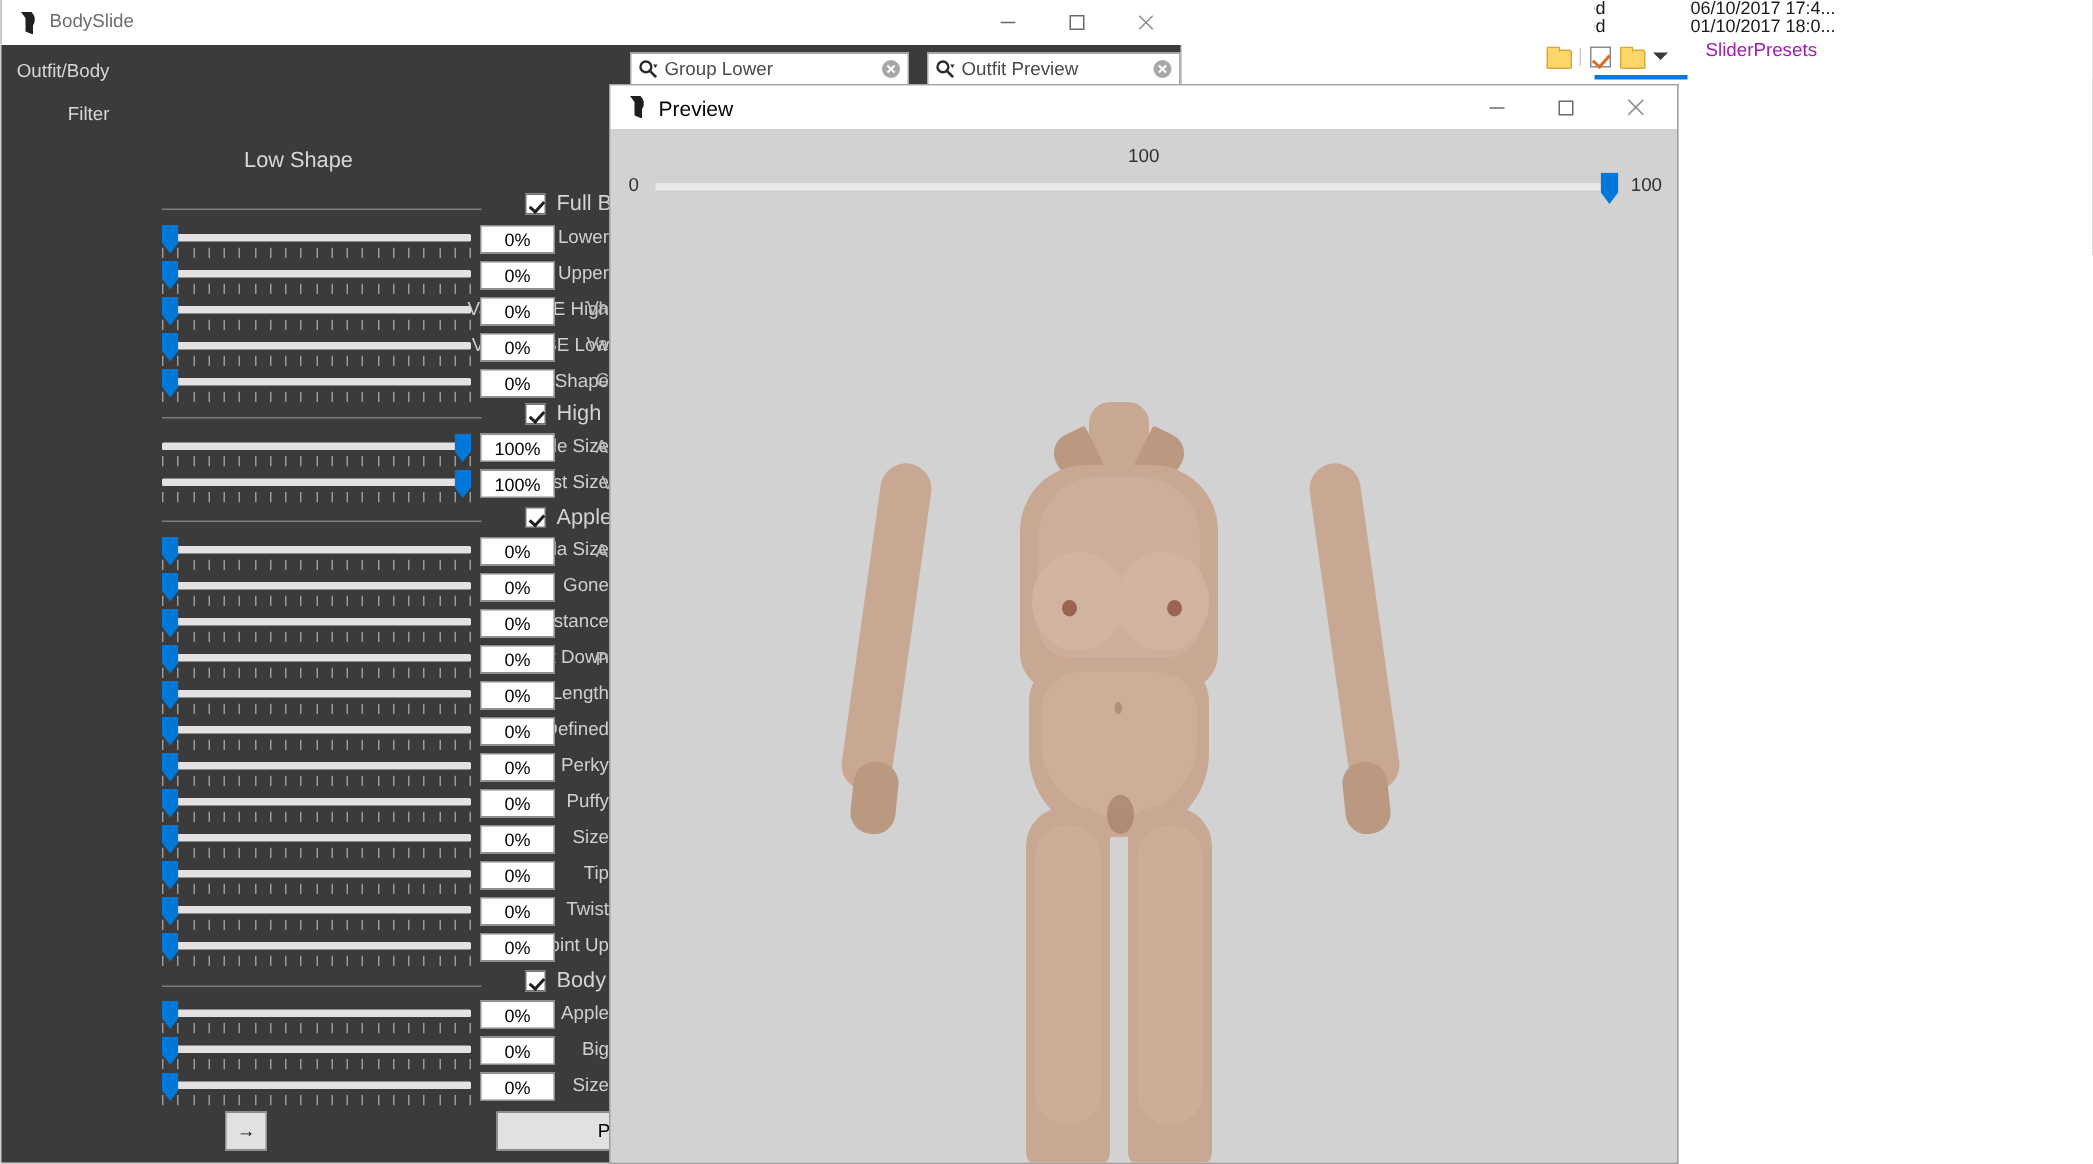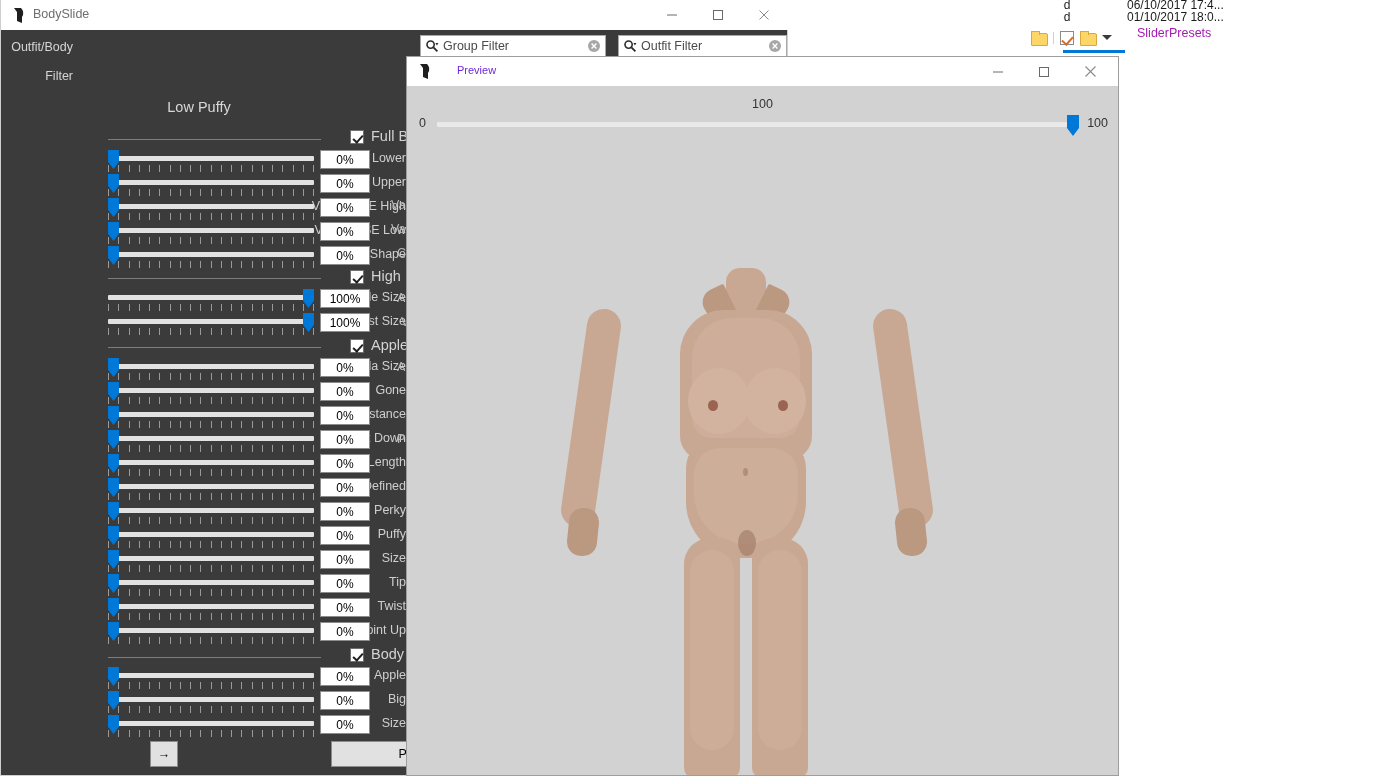--- a/index.html
+++ b/index.html
@@ -136,21 +136,21 @@
   .sl-thumb{
     position:absolute; width:11px; height:19px; background:#0078d7;
     clip-path: polygon(0 0, 100% 0, 100% 62%, 50% 100%, 0 62%);
   }
   .sl-val{
     position:absolute; width:50px; height:19px; background:#ffffff;
     border:1px solid #8c8c8c; font-size:12px; color:#000;
     display:flex; align-items:center; justify-content:center;
   }
   .chk-row{
-    position:absolute; display:flex; align-items:flex-end; gap:7px;
+    position:absolute; display:flex; align-items:center; gap:7px;
   }
   .chkbox{
     width:14px;height:14px;background:#fff;border:1px solid #707070;position:relative;flex:none;
   }
   .chkbox:after{
     content:"";position:absolute;left:3.5px;top:2px;width:4px;height:8px;
     border:solid #202020;border-width:0 2px 2px 0;transform:rotate(42deg);
   }
   .chk-lbl{ font-size:14.5px; color:#d3d3d3; white-space:nowrap;}
   .right-ghost{
@@ -163,21 +163,21 @@
 
   
   .pv-window{
     position:absolute; left:406px; top:56px; width:713px; height:720px;
     background:#d2d2d2; border:1px solid #9e9e9e;
   }
   .pv-titlebar{
     position:absolute; left:0; top:0; width:711px; height:29px; background:#ffffff;
   }
   .pv-appicon{ position:absolute; left:12px; top:7px; width:13px; height:15px;}
-  .pv-title{ position:absolute; left:32px; top:7px; font-size:11px; color:#6d28d9;margin-left:18px;}
+  .pv-title{ position:absolute; left:32px; top:7px; font-size:14px; color:#000000;}
   .pv-toolstrip{
     position:absolute; left:0; top:29px; width:711px; height:52px; background:#d2d2d2;
   }
   .pv-weightlabel{
     position:absolute; top:40px; width:711px; text-align:center;
     font-size:12.5px; color:#333;
   }
   .pv-minlbl{ position:absolute; left:12px; top:59px; font-size:12.5px; color:#333;}
   .pv-maxlbl{ position:absolute; right:10px; top:59px; font-size:12.5px; color:#333;}
   .pv-track{
@@ -263,49 +263,49 @@
     <div class="row-lbl" style="left:4px; top:69px; width:68px;">Filter</div>
 
     <div class="searchbox" style="left:419px; width:186px;">
       <span class="mag">
         <svg width="14" height="14" viewBox="0 0 14 14">
           <circle cx="5.6" cy="5.6" r="3.6" fill="none" stroke="#2b2b2b" stroke-width="1.6"></circle>
           <line x1="8.4" y1="8.4" x2="12.4" y2="12.4" stroke="#2b2b2b" stroke-width="1.8"></line>
           <path d="M10.4 4 L13.4 4 L11.9 6.4 Z" fill="#2b2b2b"></path>
         </svg>
       </span>
-      <span class="sv">Group Filter</span>
+      <span class="sv">Group Lower</span>
       <span class="clearx">
         <svg width="14" height="14" viewBox="0 0 14 14">
           <circle cx="7" cy="7" r="6" fill="#a7a7a7"></circle>
           <line x1="4.6" y1="4.6" x2="9.4" y2="9.4" stroke="#fff" stroke-width="1.4"></line>
           <line x1="9.4" y1="4.6" x2="4.6" y2="9.4" stroke="#fff" stroke-width="1.4"></line>
         </svg>
       </span>
     </div>
 
     <div class="searchbox" style="left:617px; width:169px;">
       <span class="mag">
         <svg width="14" height="14" viewBox="0 0 14 14">
           <circle cx="5.6" cy="5.6" r="3.6" fill="none" stroke="#2b2b2b" stroke-width="1.6"></circle>
           <line x1="8.4" y1="8.4" x2="12.4" y2="12.4" stroke="#2b2b2b" stroke-width="1.8"></line>
           <path d="M10.4 4 L13.4 4 L11.9 6.4 Z" fill="#2b2b2b"></path>
         </svg>
       </span>
-      <span class="sv">Outfit Filter</span>
+      <span class="sv">Outfit Preview</span>
       <span class="clearx">
         <svg width="14" height="14" viewBox="0 0 14 14">
           <circle cx="7" cy="7" r="6" fill="#a7a7a7"></circle>
           <line x1="4.6" y1="4.6" x2="9.4" y2="9.4" stroke="#fff" stroke-width="1.4"></line>
           <line x1="9.4" y1="4.6" x2="4.6" y2="9.4" stroke="#fff" stroke-width="1.4"></line>
         </svg>
       </span>
     </div>
 
-    <div class="panel-title" style="left:68px;">Low Puffy</div>
+    <div class="panel-title" style="left:68px;">Low Shape</div>
 
     <div id="slider-stack">
         <div class="hr" style="left:107px; top:139px; width:213px;"></div>
         <div class="chk-row" style="left:349px; top:128px;">
                <span class="chkbox"></span>
                <span class="chk-lbl">Full B</span>
              </div>
         <div class="hr" style="left:107px; top:278px; width:213px;"></div>
         <div class="chk-row" style="left:349px; top:268px;">
                <span class="chkbox"></span>

